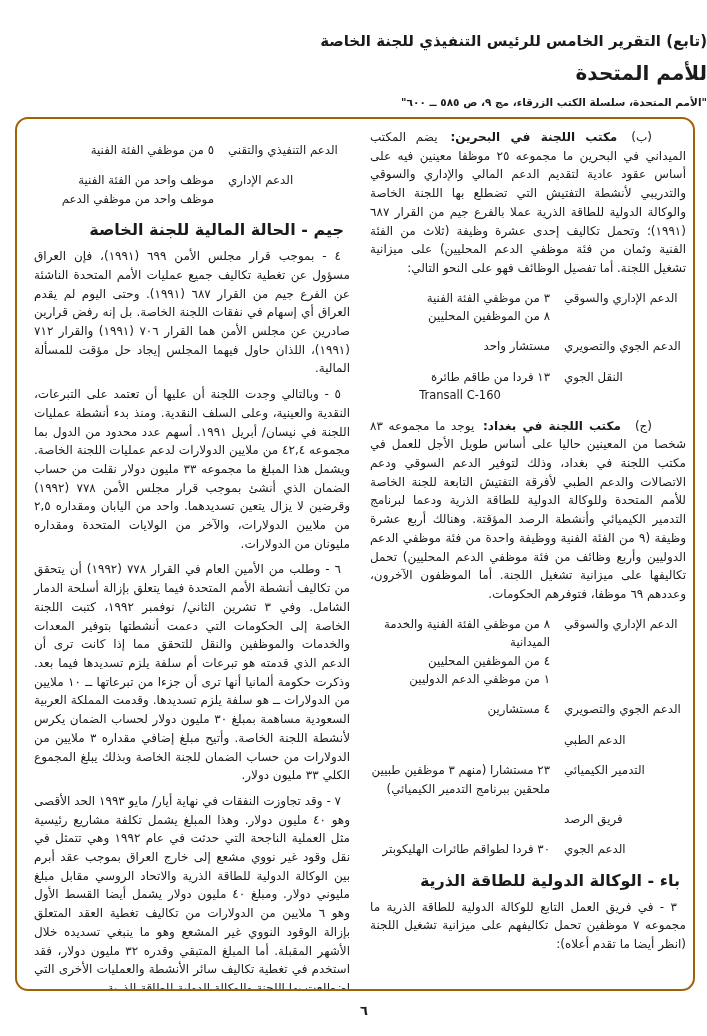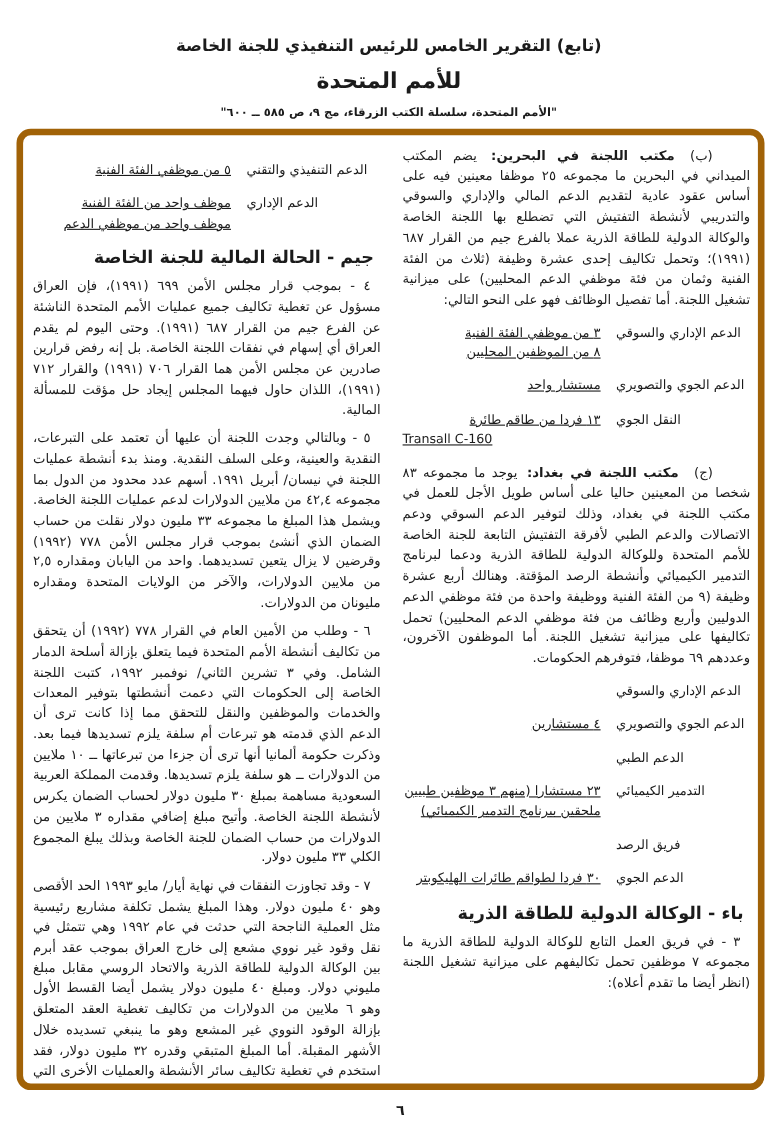--- a/index.html
+++ b/index.html
@@ -8,30 +8,30 @@
     width:707px; height:1036px;
     background:#ffffff;
     font-family:"DejaVu Sans", sans-serif;
     color:#1b1b1b;
     position:relative;
     overflow:hidden;
   }
   .page { position:relative; width:707px; height:1036px; }
 
   
-  .doc-header { direction:rtl; text-align:center; padding-top:32px; }
+  .doc-header { direction:rtl; padding-top:32px; }
   .title-1 { font-size:15px; font-weight:bold; letter-spacing:0; }
   .title-2 { font-size:20px; font-weight:bold; margin-top:11px; }
   .source-line { font-size:10.5px; font-weight:bold; margin-top:11px; }
 
   
   .green-box {
     position:absolute; left:15px; top:117px;
     width:680px; height:874px;
-    border:6px solid #a16207;
+    border:2px solid #a16207;
     border-radius:13px;
     overflow:hidden;
     background:#ffffff;
   }
   .cols {
     display:flex; direction:rtl;
     gap:20px;
     padding:9px 7px 0 9px;
   }
   .col { width:316px; flex:none; direction:rtl; }
@@ -56,23 +56,23 @@
 
   
   .ttable { margin:11px 0 12px 0; }
   .trow {
     display:flex; direction:rtl; gap:14px;
     margin-bottom:12px;
     font-size:11.8px; line-height:18.4px;
   }
   .trow:last-child { margin-bottom:0; }
   .tlabel { width:122px; flex:none; text-align:left; }
-  .tvals { flex:1; text-align:right;text-decoration:underline; }
+  .tvals { flex:1; text-align:right; }
   .tval { text-align:right; }
-  .tval.latin { direction:ltr; text-align:left; font-size:11.5px; }
+  .tval.latin { direction:ltr; text-align:center; font-size:11.5px; }
 
   
   .pagenum {
     position:absolute; top:1003px; left:360px;
     font-size:13px; font-weight:bold;
   }
 </style>
 </head>
 <body>
 
@@ -116,20 +116,25 @@
           </div>
         </div>
 
         <p class="para lettered">
           <span class="plabel">(ج)</span><span class="ptitle">مكتب اللجنة في بغداد:</span> <span>يوجد ما مجموعه ٨٣ شخصا من المعينين حاليا على أساس طويل الأجل للعمل في مكتب اللجنة في بغداد، وذلك لتوفير الدعم السوقي ودعم الاتصالات والدعم الطبي لأفرقة التفتيش التابعة للجنة الخاصة للأمم المتحدة وللوكالة الدولية للطاقة الذرية ودعما لبرنامج التدمير الكيميائي وأنشطة الرصد المؤقتة. وهنالك أربع عشرة وظيفة (٩ من الفئة الفنية ووظيفة واحدة من فئة موظفي الدعم الدوليين وأربع وظائف من فئة موظفي الدعم المحليين) تحمل تكاليفها على ميزانية تشغيل اللجنة. أما الموظفون الآخرون، وعددهم ٦٩ موظفا، فتوفرهم الحكومات.</span>
         </p>
 
         <div class="ttable">
           <div class="trow">
             <div class="tlabel">الدعم الإداري والسوقي</div>
+            <div class="tvals">
+              <div class="tval">٨ من موظفي الفئة الفنية والخدمة الميدانية</div>
+              <div class="tval">٤ من الموظفين المحليين</div>
+              <div class="tval">١ من موظفي الدعم الدوليين</div>
+            </div>
           </div>
           <div class="trow">
             <div class="tlabel">الدعم الجوي والتصويري</div>
             <div class="tvals">
               <div class="tval">٤ مستشارين</div>
             </div>
           </div>
           <div class="trow">
             <div class="tlabel">الدعم الطبي</div>
           </div>

